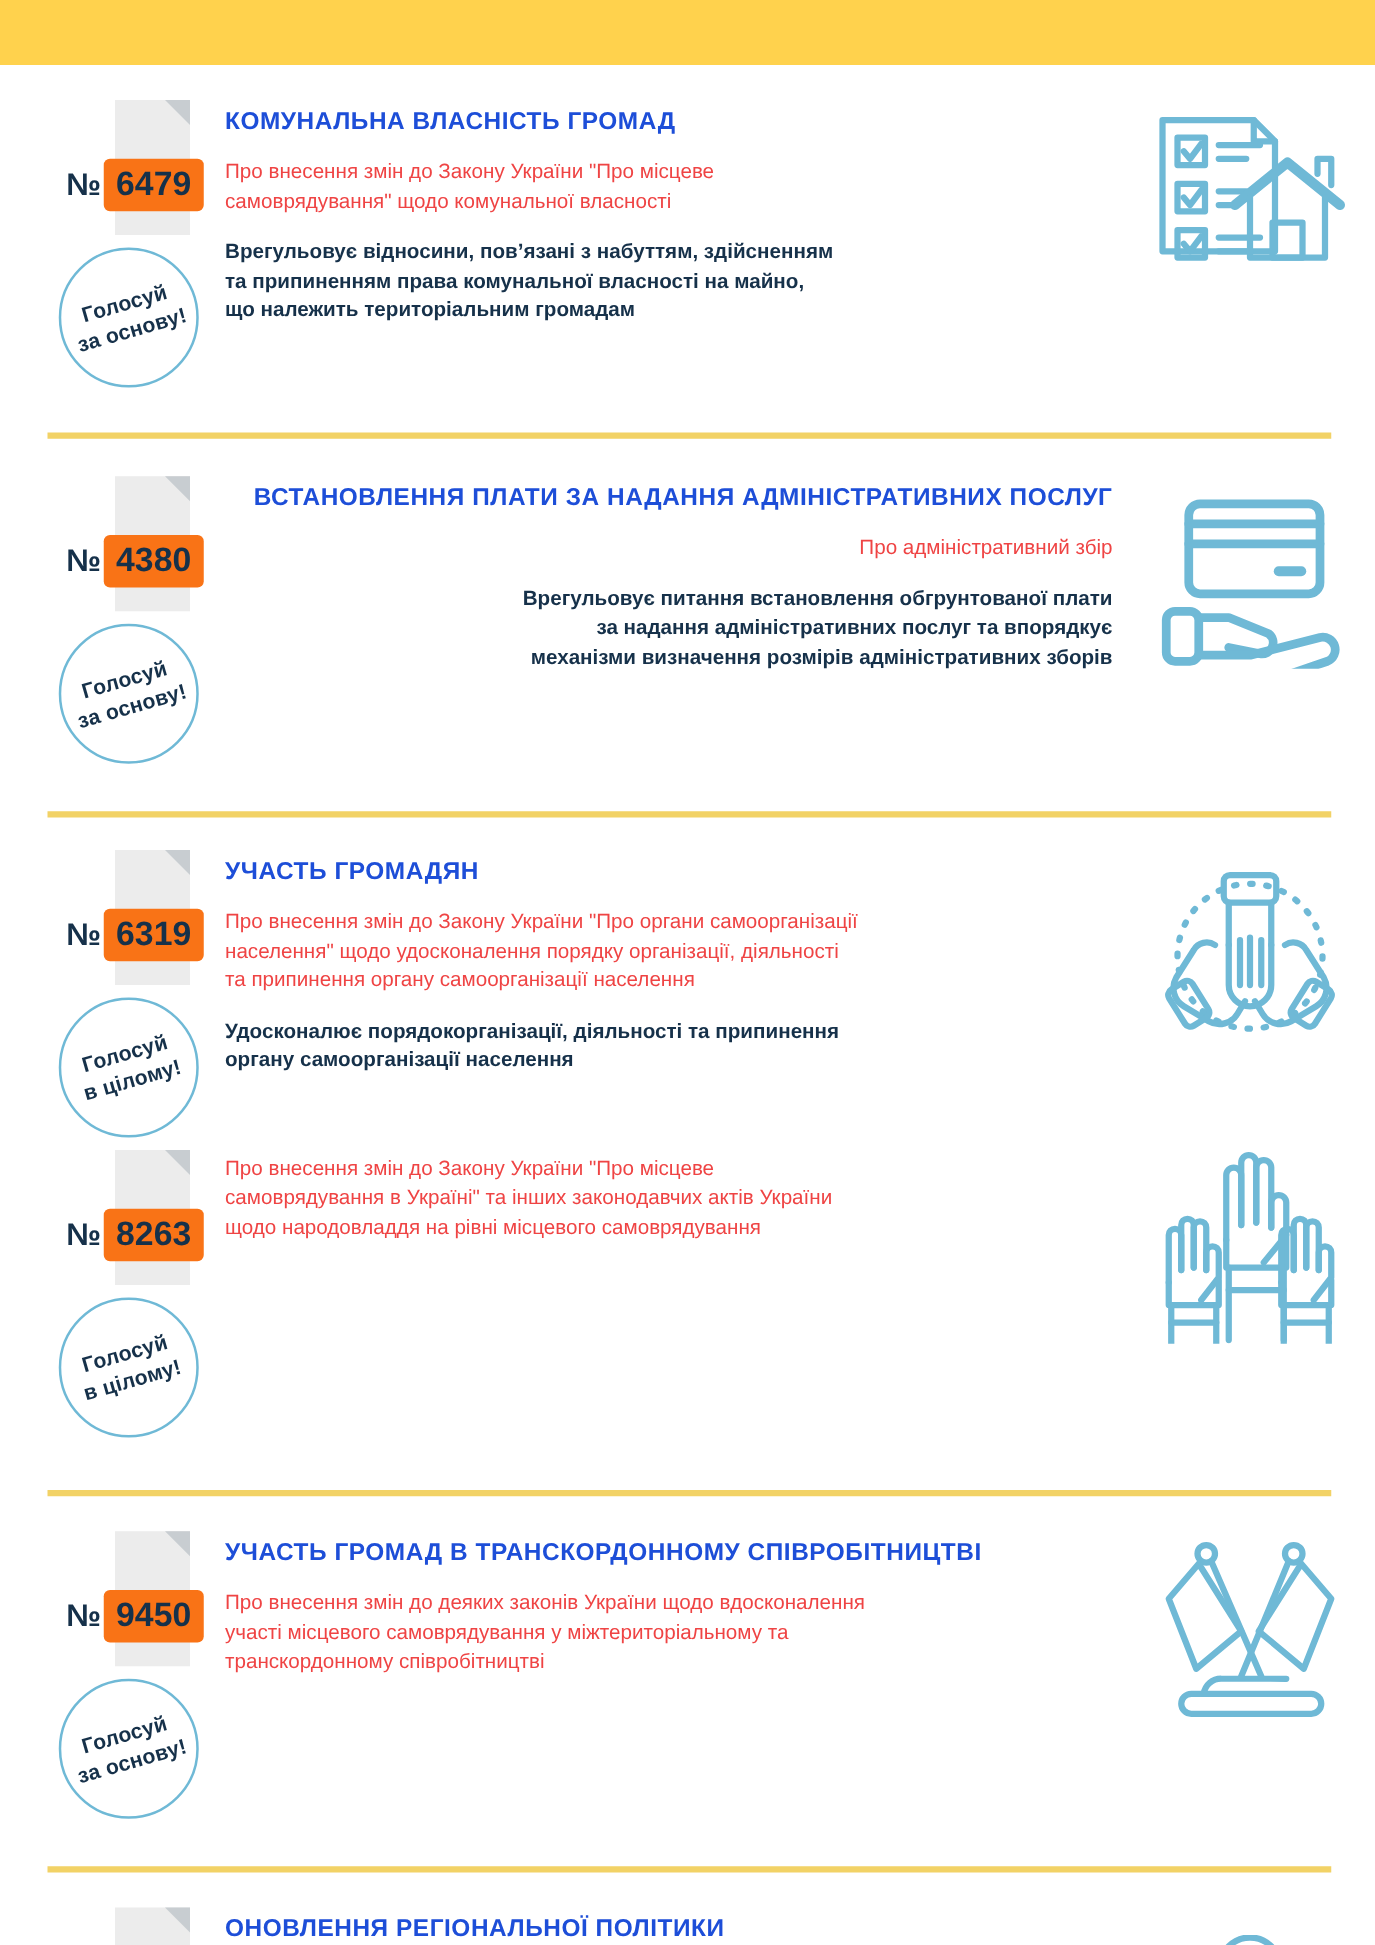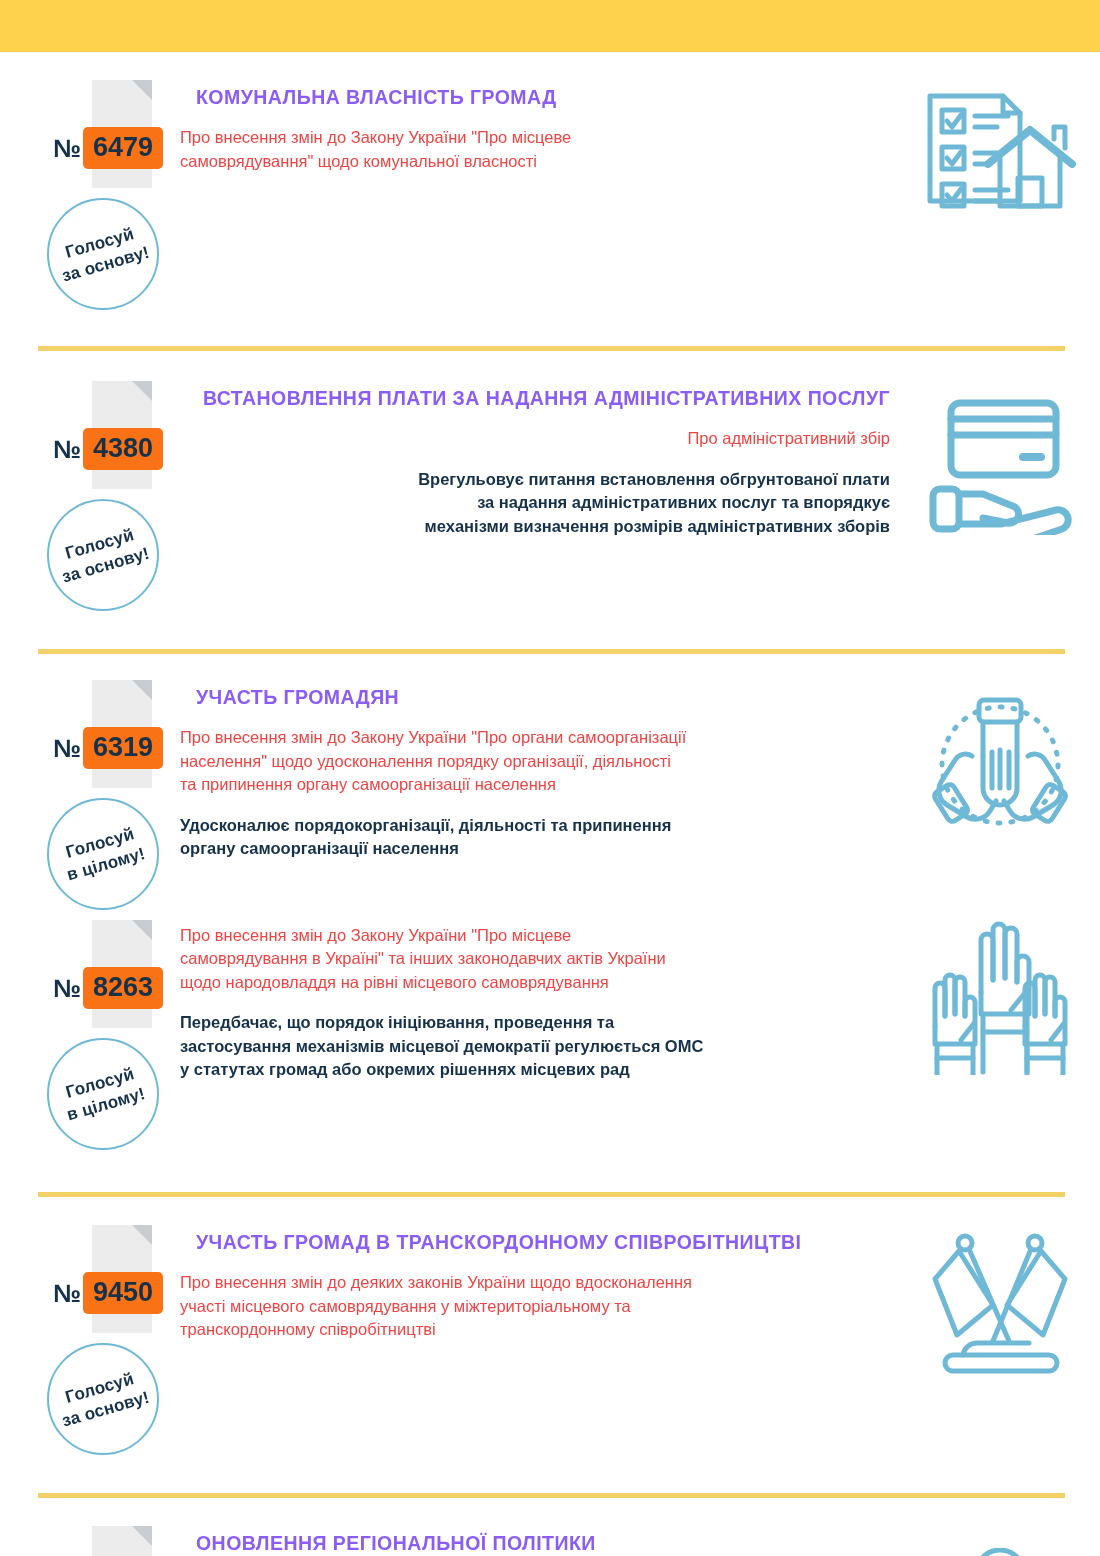--- a/index.html
+++ b/index.html
@@ -109,25 +109,25 @@
     color: #16314a;
     font-size: 17px;
     font-weight: bold;
     line-height: 1.32;
     letter-spacing: .2px;
     white-space: pre-line;
   }
 
   
   h2.sec-title {
-    margin: 0 0 17px 16px;
+    margin: 0 0 17px 0;
     font-size: 19.5px;
     font-weight: bold;
     letter-spacing: .45px;
-    color: #8b5cf6;
+    color: #1d4ed8;
     line-height: 1.2;
   }
   .desc {
     margin: 0;
     font-size: 16.5px;
     line-height: 1.42;
     color: #ef4444;
     font-weight: normal;
     white-space: pre-line;
   }
@@ -164,20 +164,23 @@
         <div class="stamp-text">Голосуй
 за основу!</div>
       </div>
     </div>
 
     <div class="body-col" style="padding-top:6px;">
       <h2 class="sec-title">КОМУНАЛЬНА ВЛАСНІСТЬ ГРОМАД</h2>
       <div class="bill">
         <p class="desc">Про внесення змін до Закону України "Про місцеве
 самоврядування" щодо комунальної власності</p>
+        <p class="effect">Врегульовує відносини, пов’язані з набуттям, здійсненням
+та припиненням права комунальної власності на майно,
+що належить територіальним громадам</p>
       </div>
     </div>
 
     <div class="icon-col" style="padding-top:6px;">
       <svg class="icon-svg" width="165" height="125" viewBox="0 0 165 125" fill="none" stroke="#6fb9d6" stroke-width="5" stroke-linecap="round" stroke-linejoin="round">
         <path d="M12 10 h73 l17 17 v88 H12 Z"></path>
         <path d="M85 10 v17 h17"></path>
         <rect x="24" y="24" width="22" height="22"></rect>
         <path d="M29 35 l5 6 l9 -12"></path>
         <path d="M57 30 h33 M57 41 h22"></path>
@@ -298,23 +301,20 @@
           <div class="stamp-text">Голосуй
 в цілому!</div>
         </div>
       </div>
 
       <div class="body-col" style="padding-top:4px;">
         <div class="bill">
           <p class="desc">Про внесення змін до Закону України "Про місцеве
 самоврядування в Україні" та інших законодавчих актів України
 щодо народовладдя на рівні місцевого самоврядування</p>
-          <p class="effect">Передбачає, що порядок ініціювання, проведення та
-застосування механізмів місцевої демократії регулюється ОМС
-у статутах громад або окремих рішеннях місцевих рад</p>
         </div>
       </div>
 
       <div class="icon-col" style="padding-top:0;">
         <svg class="icon-svg" width="150" height="155" viewBox="0 0 150 155" fill="none" stroke="#6fb9d6" stroke-width="5" stroke-linecap="round" stroke-linejoin="round">
 
           <path d="M56 72 v-52 a6 6 0 0 1 12 0 v40"></path>
           <path d="M68 60 v-50 a6 6 0 0 1 12 0 v48"></path>
           <path d="M80 58 v-44 a6 6 0 0 1 12 0 v48"></path>
           <path d="M92 62 v-20 a6 6 0 0 1 12 0 v26 l-18 22"></path>

